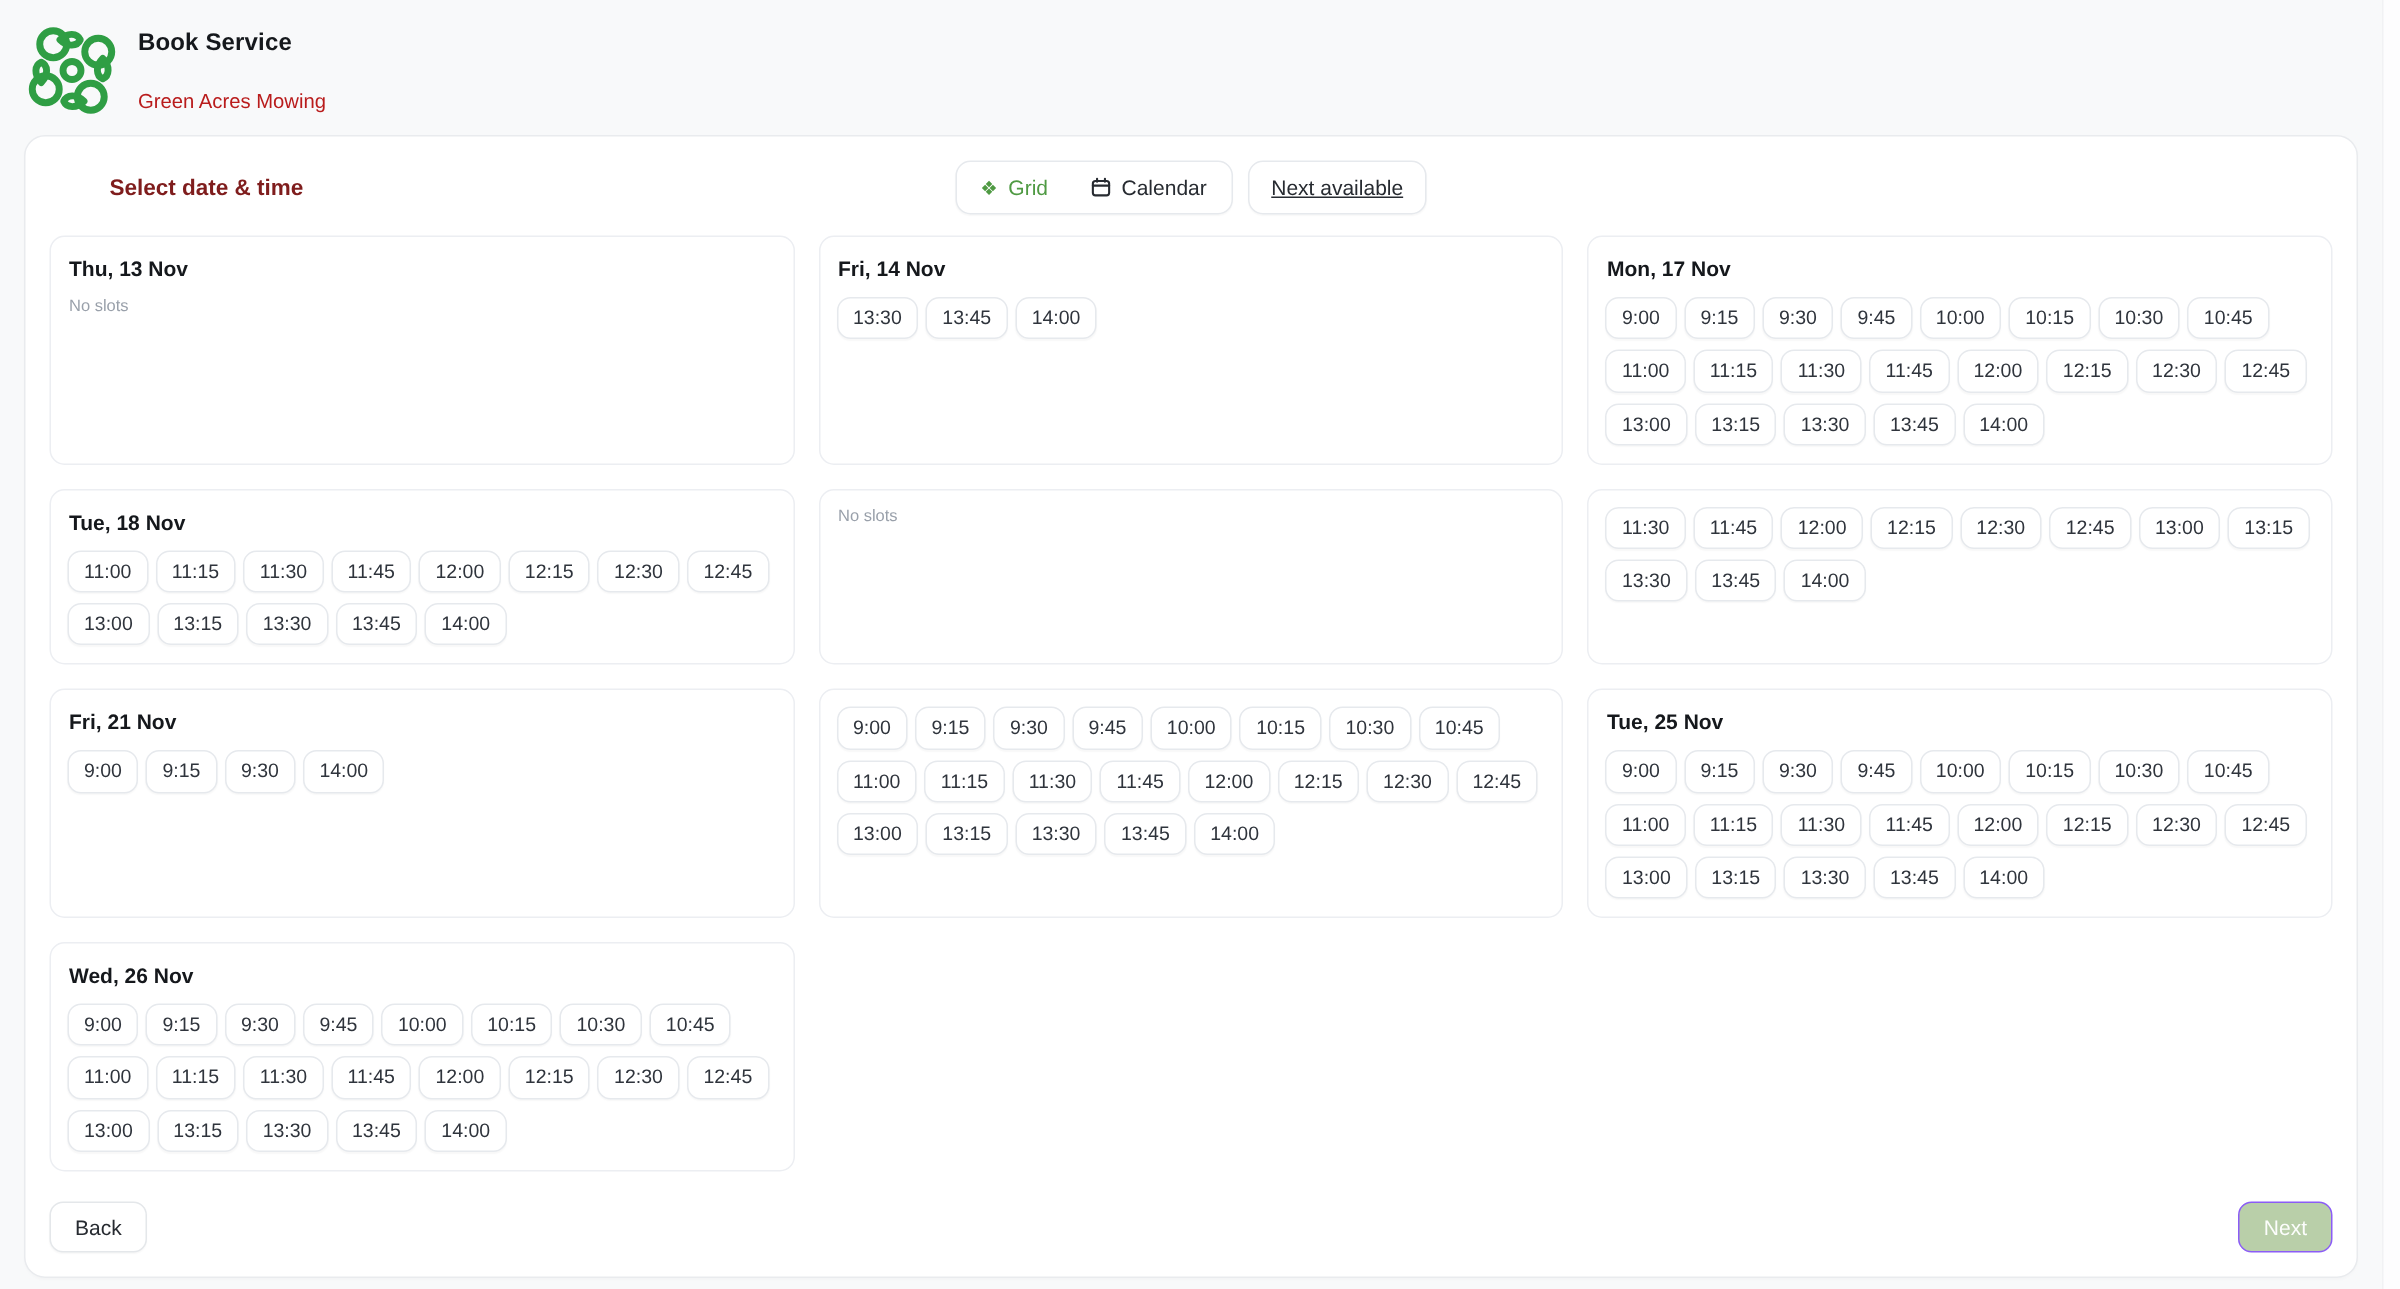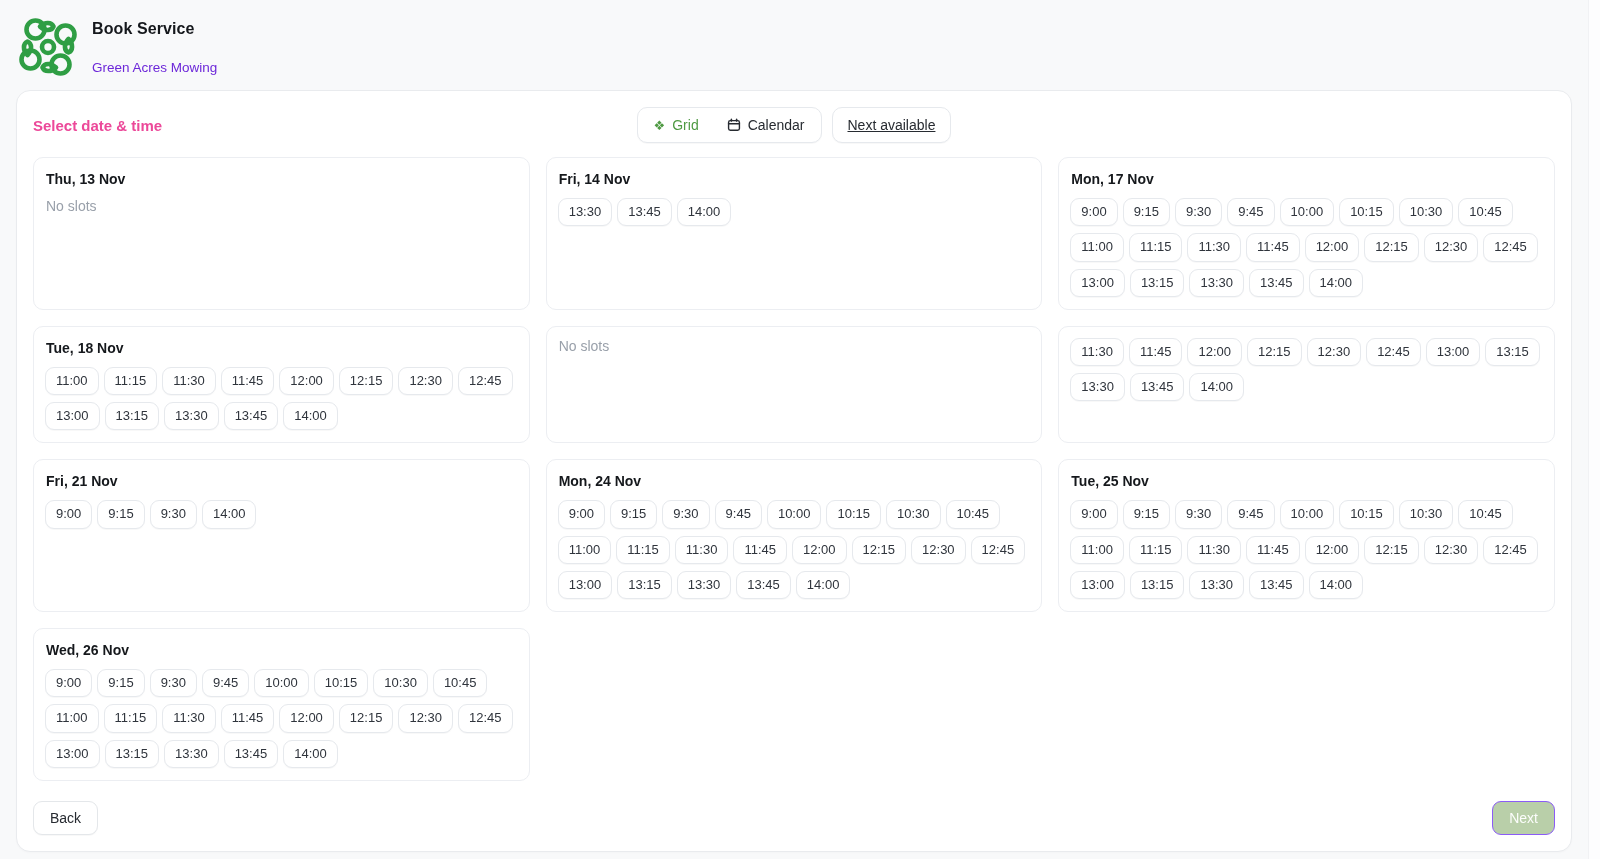--- a/index.html
+++ b/index.html
@@ -5,45 +5,45 @@
   * { margin:0; padding:0; box-sizing:border-box; }
   html,body { background:#f8f9fa; font-family:"Liberation Sans", sans-serif; color:#1b1e23; }
   body { width:1600px; min-height:859px; position:relative; }
 
   .page { padding:12px 16px 10px 16px; width:1588px; }
 
   
   .header { display:flex; align-items:center; gap:12px; padding:2px 0 10px 0; }
   .logo { width:64px; height:66px; flex:0 0 auto; }
   .header-titles .title { font-size:16px; font-weight:700; color:#15181c; letter-spacing:.1px; }
-  .header-titles .subtitle { font-size:13.5px; color:#6d28d9; margin-top:22px; }
+  .header-titles .subtitle { font-size:13.5px; color:#b91c1c; margin-top:22px; }
 
   
   .card { background:#fff; border:1px solid #e9ebee; border-radius:14px; padding:16px; box-shadow:0 1px 2px rgba(20,24,32,.02); }
 
   .toolbar { display:grid; grid-template-columns:1fr auto 1fr; align-items:center; min-height:36px; }
-  .toolbar h2 { font-size:15px; font-weight:700; color:#ec4899; }
+  .toolbar h2 { font-size:15px; font-weight:700; color:#7f1d1d;margin-left:40px; }
   .tab-cluster { display:flex; align-items:center; gap:10px; justify-self:center; }
   .tab-group { display:flex; align-items:center; background:#fff; border:1px solid #e6e9ed; border-radius:10px; padding:2px; box-shadow:0 1px 1px rgba(20,24,32,.03); }
   .tab { display:flex; align-items:center; gap:7px; border:none; background:transparent; font-family:inherit;
          font-size:14px; color:#272b31; padding:7px 14px; border-radius:8px; cursor:pointer; }
   .tab.active { color:#4f9a43; }
   .clover-glyph { font-size:13px; line-height:1; color:#4f9a43; }
   .cal-icon { width:14px; height:14px; display:block; }
   .next-available { background:#fff; border:1px solid #e6e9ed; border-radius:10px; font-family:inherit;
          font-size:14px; color:#272b31; padding:9px 15px; cursor:pointer; box-shadow:0 1px 1px rgba(20,24,32,.03);text-decoration:underline; }
 
   
   .days-grid { display:grid; grid-template-columns:repeat(3,1fr); gap:16px; margin-top:14px; }
   .day-card { border:1px solid #eceef2; border-radius:10px; background:#fff; padding:11px 11px 12px 11px; }
   .day-title { font-size:14px; font-weight:700; color:#15181c; margin:2px 0 11px 1px; }
   .day-slots { display:flex; flex-wrap:wrap; gap:7px 5px; align-content:flex-start; }
   .slot { background:#fff; border:1px solid #e6e9ed; border-radius:9px; font-family:inherit; font-size:13px;
           color:#2f343c; padding:5px 10px; cursor:pointer; box-shadow:0 1px 1px rgba(20,24,32,.03); line-height:1.25; }
-  .no-slots { font-size:14px; color:#99a0aa; margin-left:1px; }
+  .no-slots { font-size:11px; color:#99a0aa; margin-left:1px; }
 
   
   .actions { display:flex; justify-content:space-between; gap:9px; margin-top:18px; padding-top:2px; }
   .btn { font-family:inherit; font-size:14px; border-radius:9px; padding:8px 16px; cursor:pointer; }
   .btn-back { background:#fff; border:1px solid #e4e7ea; color:#272b31; box-shadow:0 1px 1px rgba(20,24,32,.03); }
   .btn-next { background:#b9cfa9; border:1px solid #8b5cf6; color:rgba(255,255,255,.96); cursor:default; }
 
   
   .scroll-strip { position:absolute; top:0; right:0; width:12px; height:100%; background:#fdfdfe; border-left:1px solid #f1f2f4; }
 </style>
@@ -192,21 +192,20 @@
     <div class="day-title">Fri, 21 Nov</div>
     <div class="day-slots">
             <button class="slot">9:00</button>
             <button class="slot">9:15</button>
             <button class="slot">9:30</button>
             <button class="slot">14:00</button>
           </div>
   </div>
 
   <div class="day-card">
-    <div class="day-title">Mon, 24 Nov</div>
     <div class="day-slots">
             <button class="slot">9:00</button>
             <button class="slot">9:15</button>
             <button class="slot">9:30</button>
             <button class="slot">9:45</button>
             <button class="slot">10:00</button>
             <button class="slot">10:15</button>
             <button class="slot">10:30</button>
             <button class="slot">10:45</button>
             <button class="slot">11:00</button>

